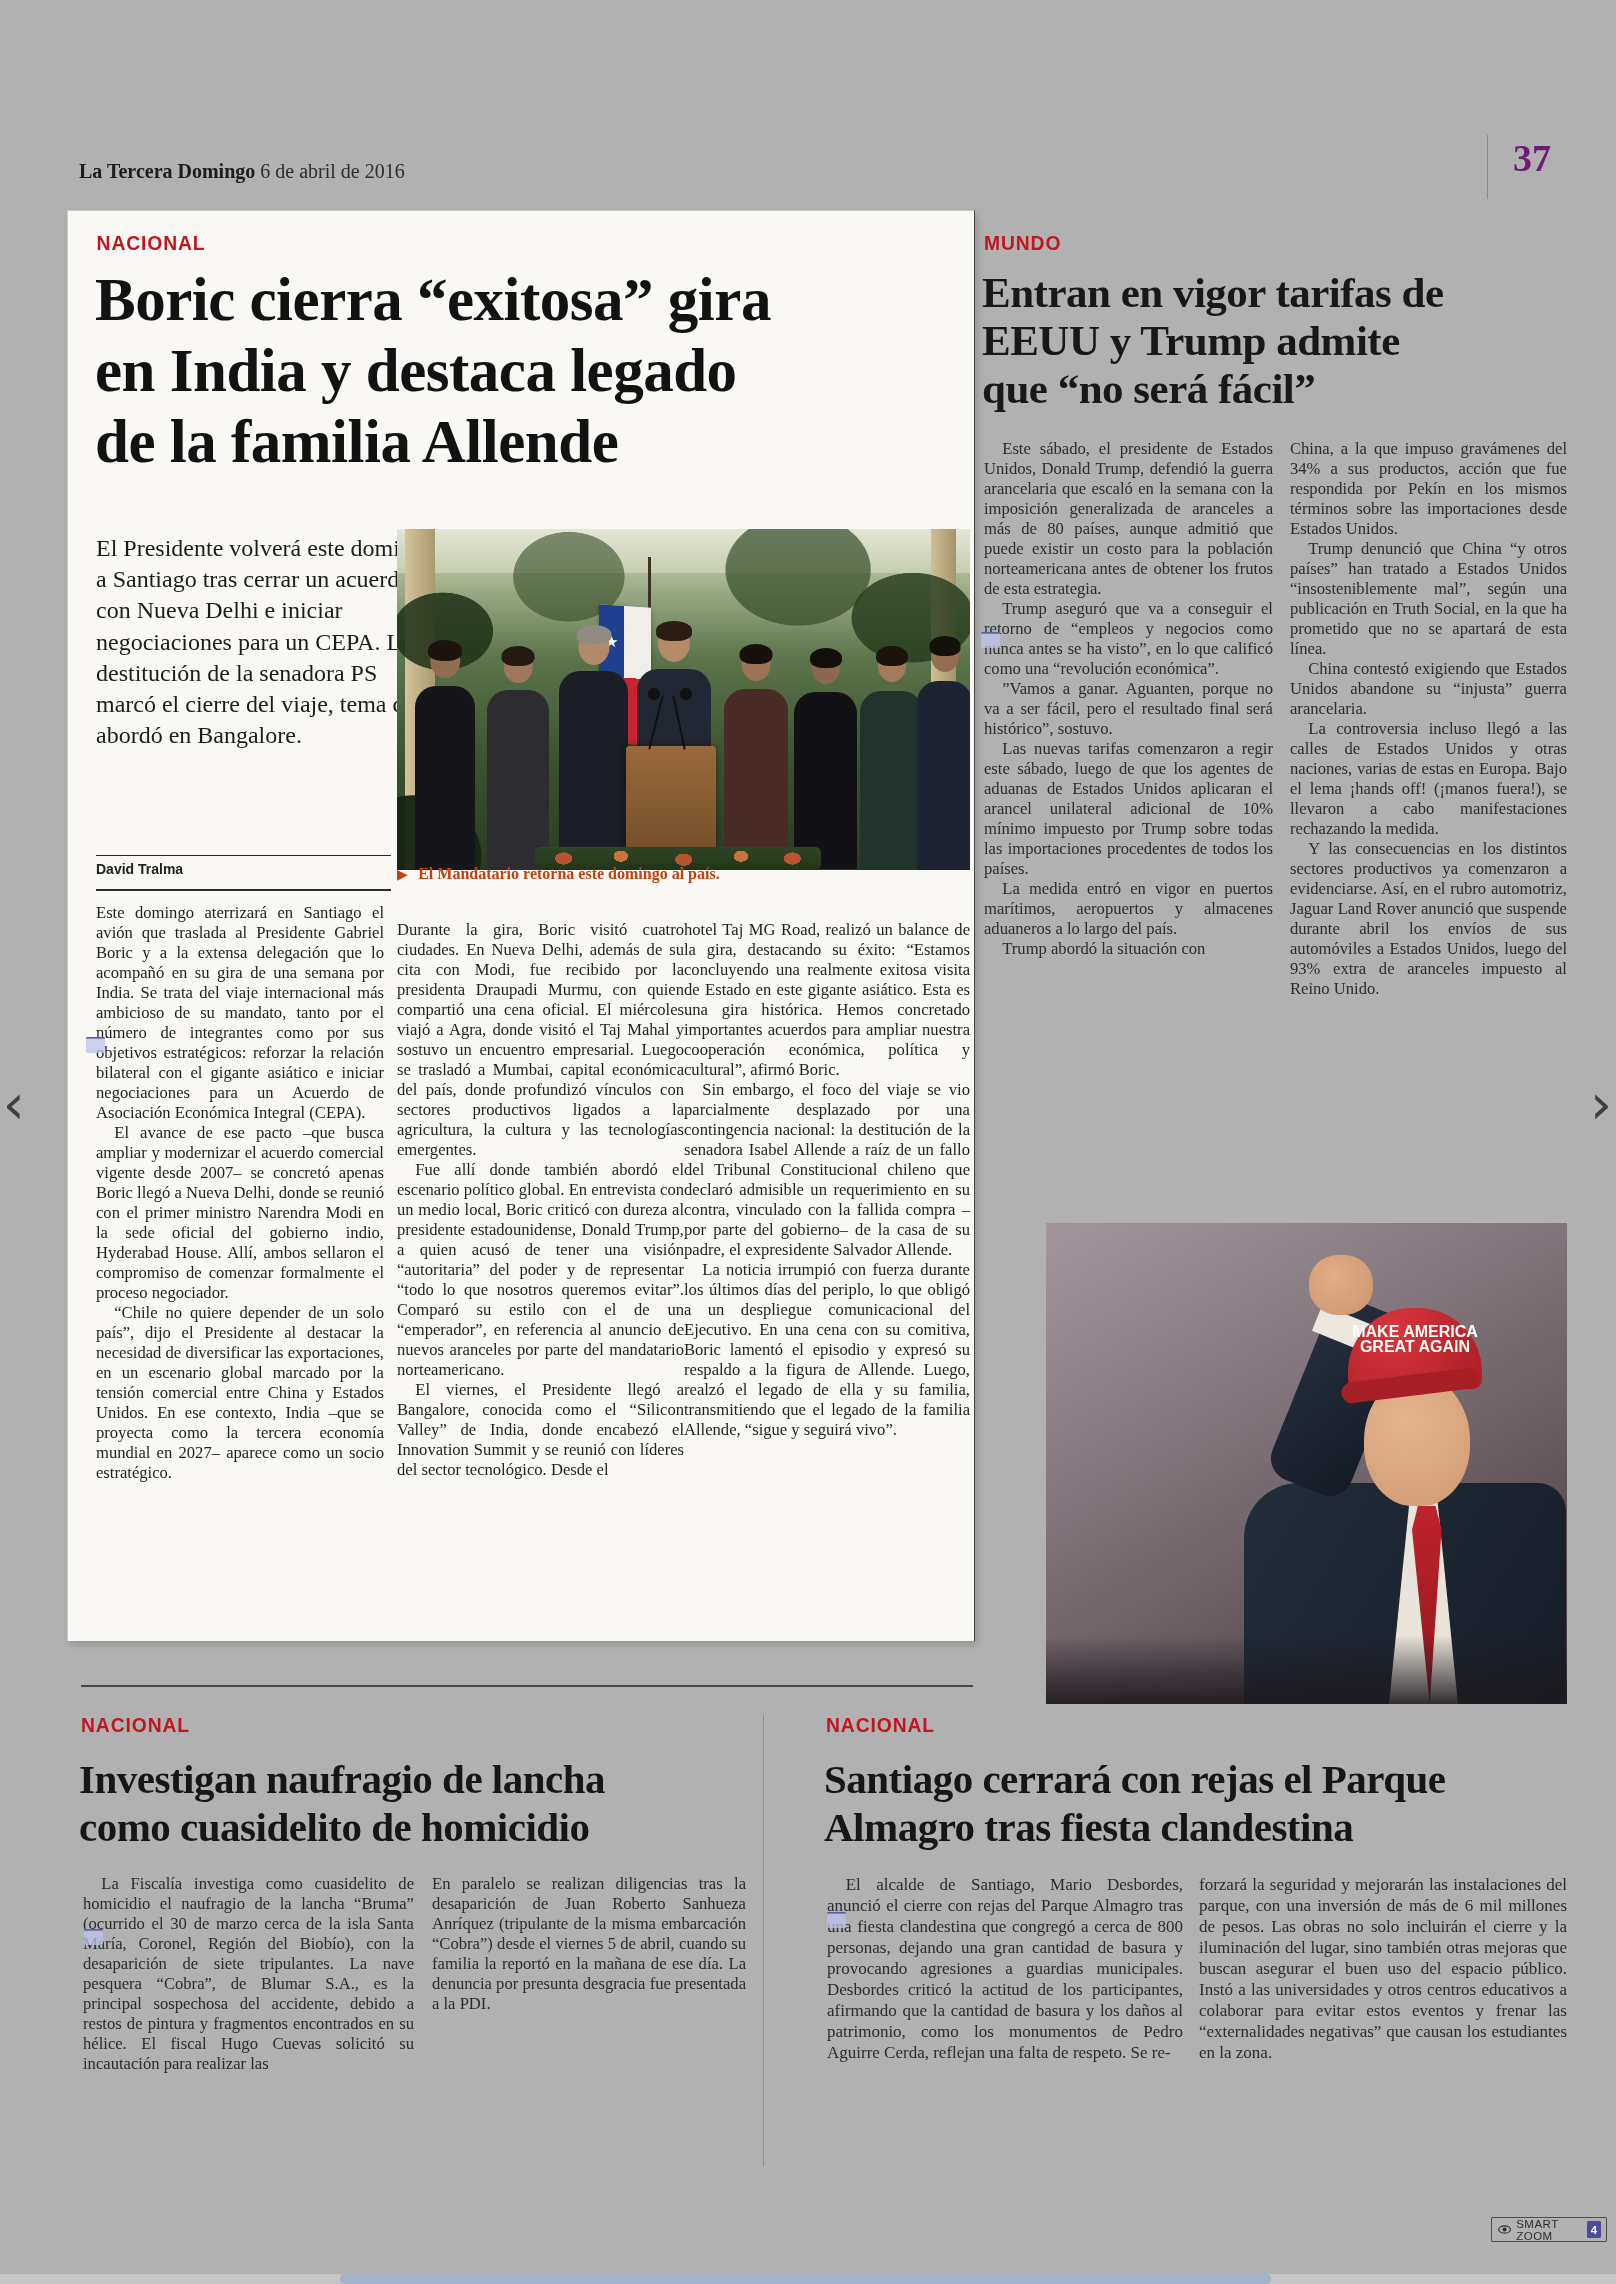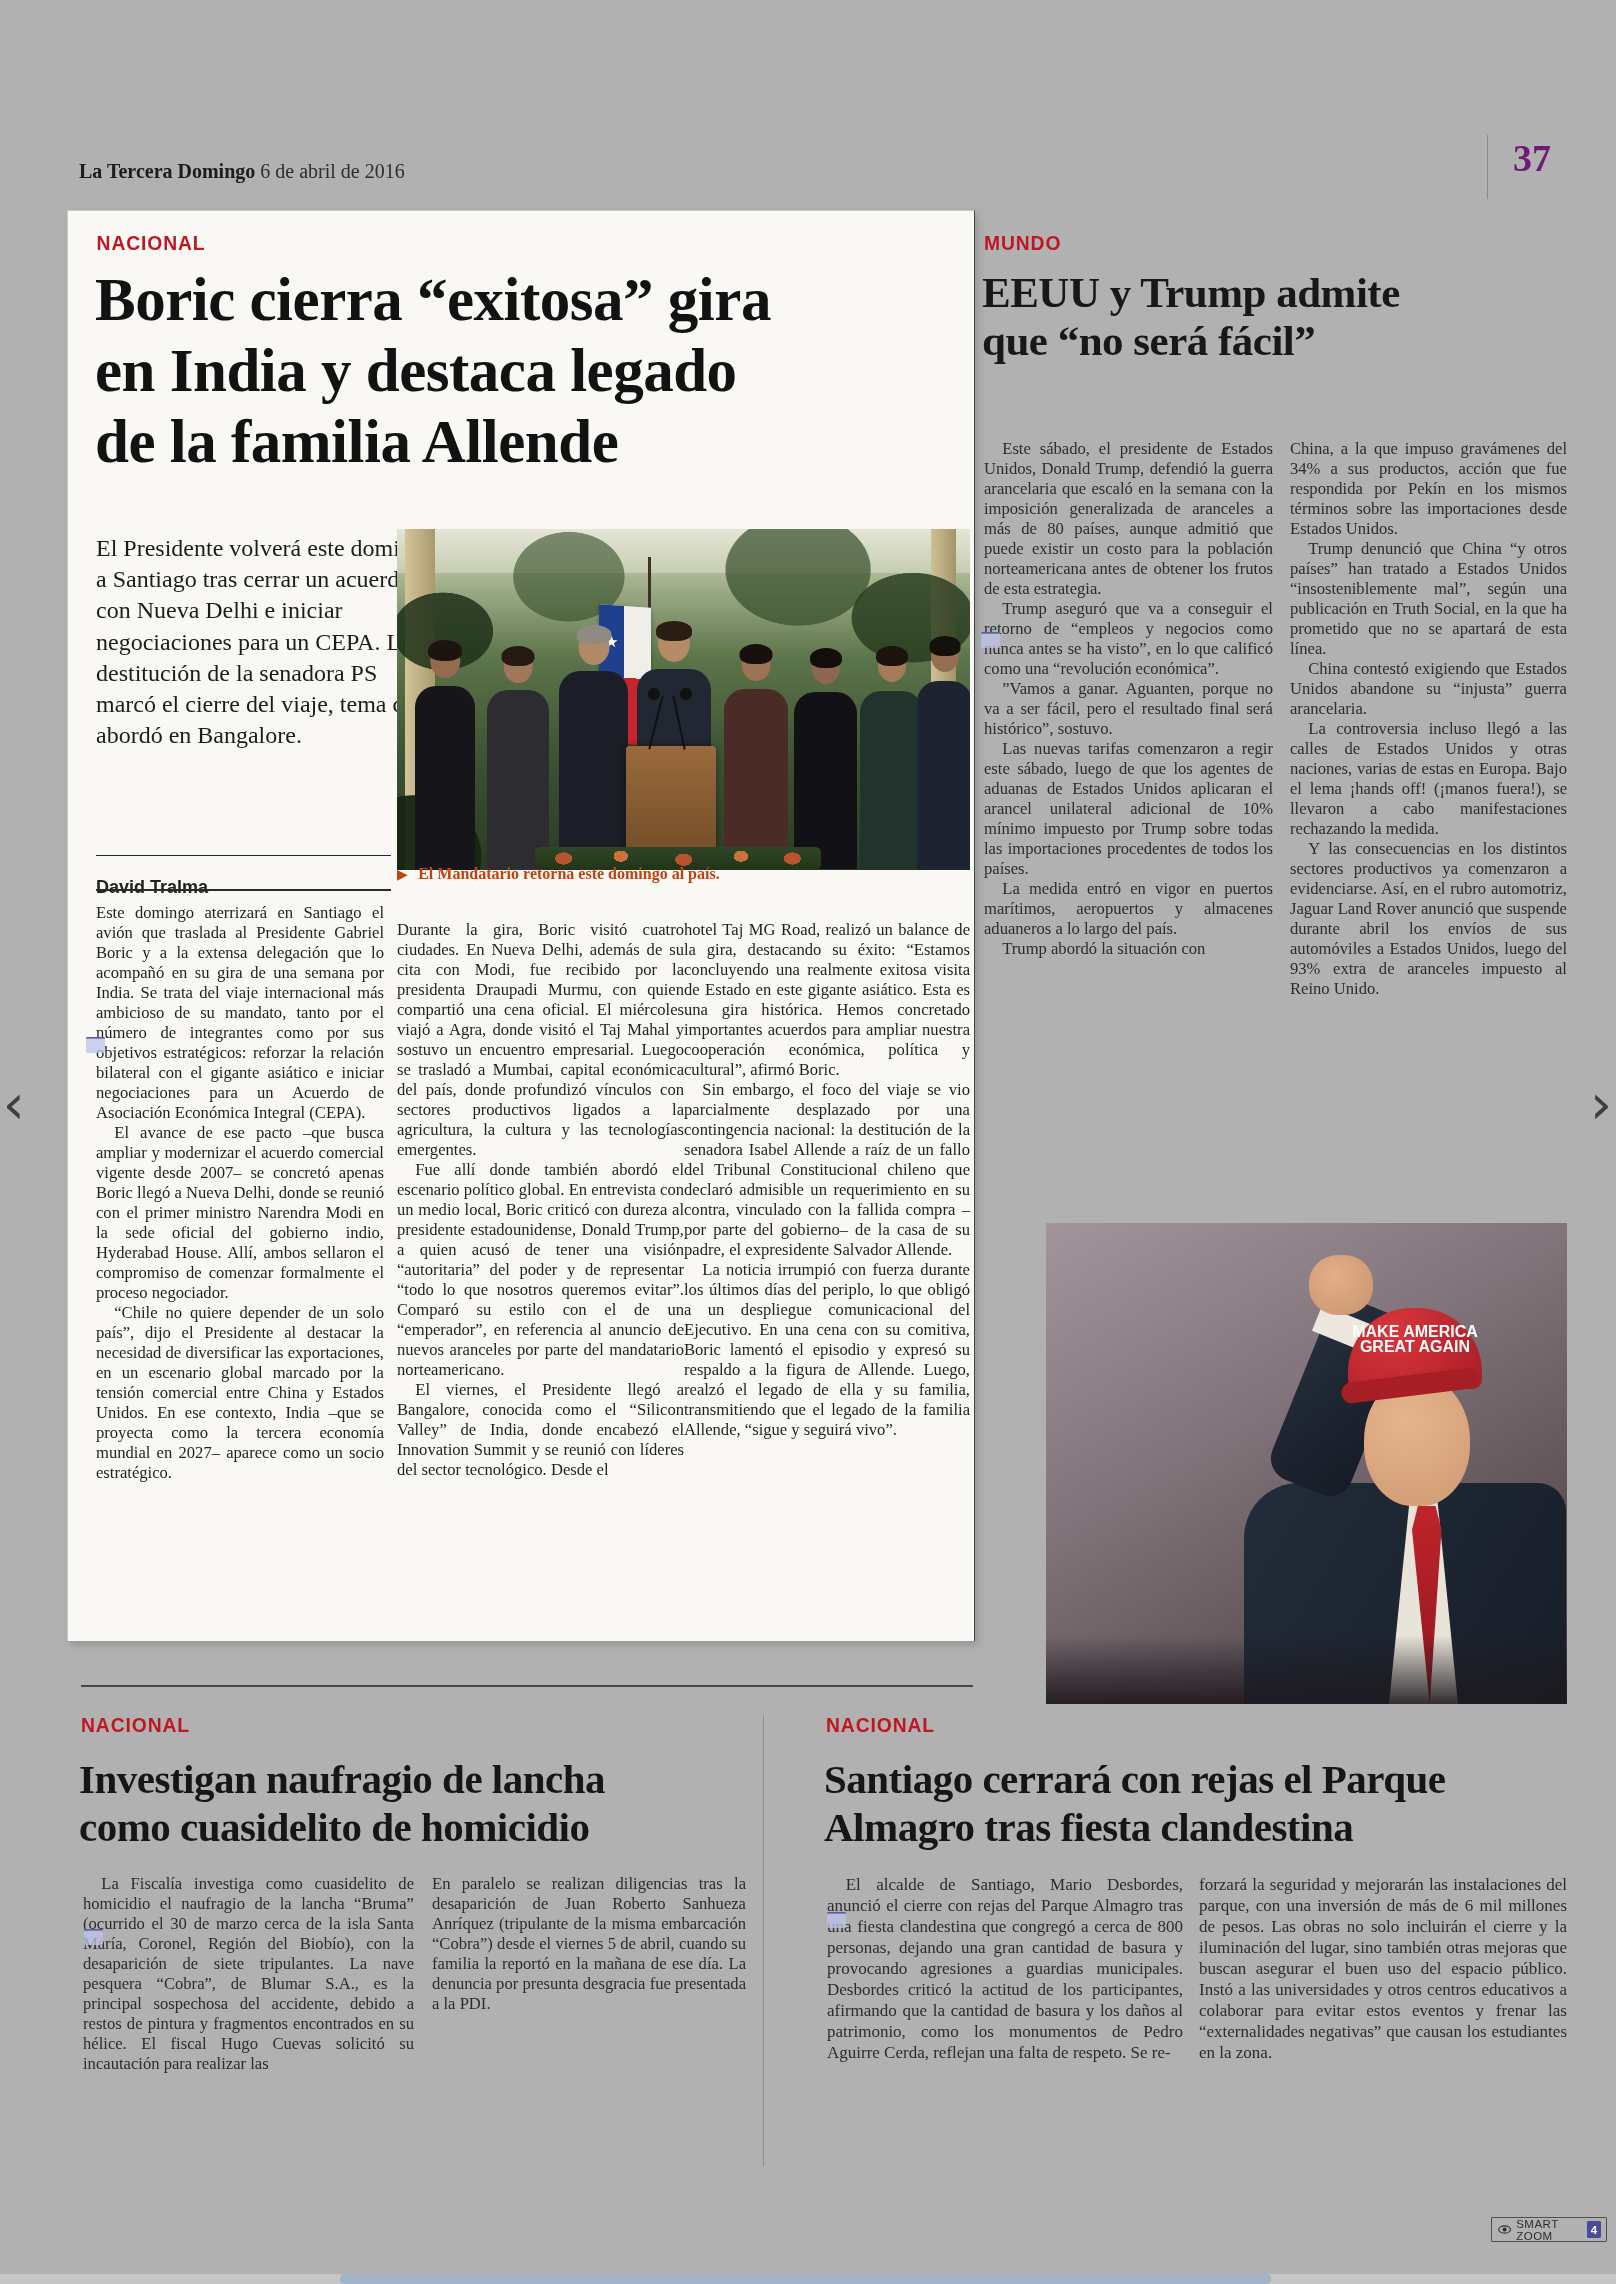--- a/index.html
+++ b/index.html
@@ -16,22 +16,22 @@
          border-left:0.5px solid #c9c9c9;border-top:0.5px solid #c9c9c9;
          border-right:1.4px solid #454545;box-shadow:2.8px 3.7px 8.3px rgba(0,0,0,.18);}
   .kicker{font-family:"Liberation Sans",sans-serif;font-weight:bold;font-size:19.3px;
           letter-spacing:0.9px;color:#c01622;}
   .panel .kicker{left:28.6px;top:22px;}
   .headline{font-weight:bold;line-height:1.16;letter-spacing:-0.5px;color:#121212;}
   .headline p{margin:0;}
   .main-headline{left:27px;top:54px;width:866px;font-size:61px;}
   .lead{left:28px;top:322px;width:341px;font-size:24px;line-height:1.3;color:#1c1c1c;}
   .byline-rule-top{left:28px;top:644px;width:295px;height:1.4px;background:#2a2a2a;}
-  .byline{left:28px;top:666px;font-family:"Liberation Sans",sans-serif;font-weight:bold;
-          font-size:18px;color:#222;}
+  .byline{left:28px;top:650px;font-family:"Liberation Sans",sans-serif;font-weight:bold;
+          font-size:14px;color:#222;}
   .byline-rule-bot{left:28px;top:678px;width:295px;height:1.8px;background:#2a2a2a;}
   .bodycol{font-size:16.6px;line-height:20px;text-align:justify;color:#1f1f1f;}
   .bodycol p{margin:0;}
   .bodycol p + p{text-indent:1.1em;}
   .indent-first p:first-child{text-indent:1.1em;}
   .m-col1{left:28px;top:692px;width:288px;}
   .m-col2{left:329px;top:709px;width:287px;}
   .m-col3{left:616px;top:709px;width:286px;}
   
   .photo{left:329px;top:318px;width:573px;height:341px;overflow:hidden;
@@ -229,20 +229,21 @@
     </div>
   <div class="abs bodycol m-col3">
       <p>hotel Taj MG Road, realizó un balance de la gira, destacando su éxito: “Estamos concluyendo una realmente exitosa visita de Estado en este gigante asiático. Esta es una gira histórica. Hemos concretado importantes acuerdos para ampliar nuestra cooperación económica, política y cultural”, afirmó Boric.</p>
       <p>Sin embargo, el foco del viaje se vio parcialmente desplazado por una contingencia nacional: la destitución de la senadora Isabel Allende a raíz de un fallo del Tribunal Constitucional chileno que declaró admisible un requerimiento en su contra, vinculado con la fallida compra –por parte del gobierno– de la casa de su padre, el expresidente Salvador Allende.</p>
       <p>La noticia irrumpió con fuerza durante los últimos días del periplo, lo que obligó a un despliegue comunicacional del Ejecutivo. En una cena con su comitiva, Boric lamentó el episodio y expresó su respaldo a la figura de Allende. Luego, realzó el legado de ella y su familia, transmitiendo que el legado de la familia Allende, “sigue y seguirá vivo”.</p>
     </div>
 </div>
 
 <div class="abs kicker mundo-kicker">MUNDO</div>
 <div class="abs headline mundo-headline">
+    <p>Entran en vigor tarifas de</p>
     <p>EEUU y Trump admite</p>
     <p>que “no será fácil”</p>
   </div>
 <div class="abs bodycol dim w-col1 indent-first">
     <p>Este sábado, el presidente de Estados Unidos, Donald Trump, defendió la guerra arancelaria que escaló en la semana con la imposición generalizada de aranceles a más de 80 países, aunque admitió que puede existir un costo para la población norteamericana antes de obtener los frutos de esta estrategia.</p>
     <p>Trump aseguró que va a conseguir el retorno de “empleos y negocios como nunca antes se ha visto”, en lo que calificó como una “revolución económica”.</p>
     <p>”Vamos a ganar. Aguanten, porque no va a ser fácil, pero el resultado final será histórico”, sostuvo.</p>
     <p>Las nuevas tarifas comenzaron a regir este sábado, luego de que los agentes de aduanas de Estados Unidos aplicaran el arancel unilateral adicional de 10% mínimo impuesto por Trump sobre todas las importaciones procedentes de todos los países.</p>
     <p>La medida entró en vigor en puertos marítimos, aeropuertos y almacenes aduaneros a lo largo del país.</p>
     <p>Trump abordó la situación con</p>

